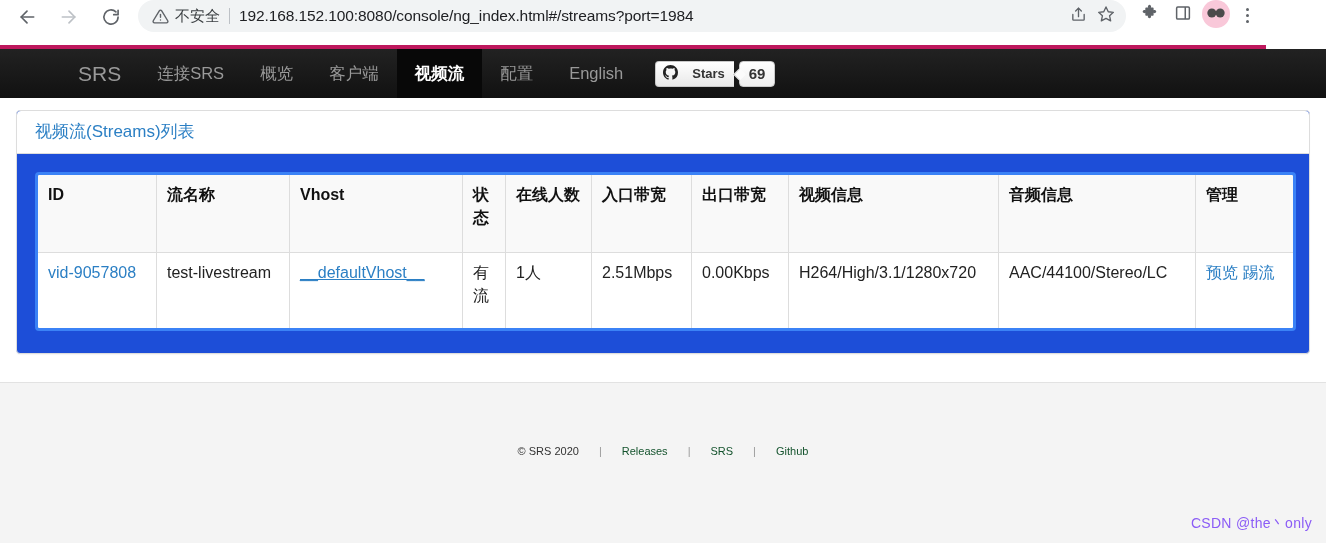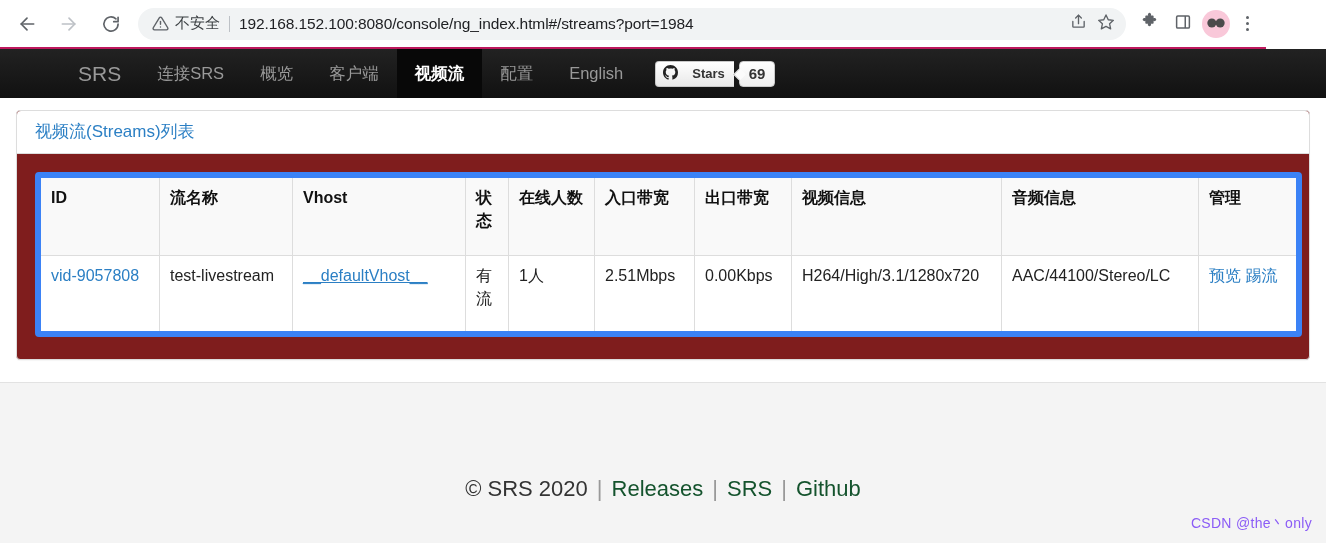--- a/index.html
+++ b/index.html
@@ -9,22 +9,22 @@
     overflow: hidden;
     background: #ffffff;
     font-family: "Liberation Sans", "DejaVu Sans", sans-serif;
   }
 
   
   .browser-bar {
     position: absolute; top: 0; left: 0;
     width: 1266px; height: 49px;
     background: #ffffff;
-    display: flex; align-items: center;
-    border-bottom: 2px solid #be185d;
+    display: flex; 
+    border-bottom: 4px solid #be185d;
   }
   .nav-btn {
     width: 34px; height: 34px;
     margin-left: 8px;
     display: flex; align-items: center; justify-content: center;
     border-radius: 50%;
     color: #5f6368;
     flex: 0 0 auto;
   }
   .nav-btn.first { margin-left: 10px; }
@@ -190,42 +190,42 @@
   
   .content {
     position: absolute; top: 98px; left: 0;
     width: 1326px; height: 284px;
     background: #ffffff;
     padding: 12px 16px 0 16px;
   }
   .panel {
     border: 1px solid #dddddd;
     border-radius: 4px;
-    background: #7f1d1d;
+    background: #1d4ed8;
     box-shadow: 0 1px 1px rgba(0,0,0,.04);
   }
   .panel-heading {
     padding: 10px 18px;
     border-bottom: 1px solid #dddddd;
     background: #ffffff;
     border-radius: 4px 4px 0 0;
   }
   .panel-title {
     font-size: 17px;
     color: #2b7fc4;
     line-height: 1.3;
   }
   .panel-body { padding: 18px 18px 22px 18px; }
 
   table.streams {
     border-collapse: separate;
     border-spacing: 0;
     width: 1255px;
     table-layout: fixed;
-    border: 6px solid #3b82f6;
+    border: 3px solid #3b82f6;
     border-radius: 4px;
     overflow: hidden;
   }
   table.streams th, table.streams td {
     border-right: 1px solid #dddddd;
     border-bottom: 1px solid #dddddd;
     padding: 8px 10px;
     vertical-align: top;
     font-size: 16px;
     line-height: 1.45;
@@ -250,24 +250,24 @@
 
   
   .footer {
     position: absolute; left: 0; top: 382px;
     width: 1326px; height: 161px;
     background: #f4f4f4;
     border-top: 1px solid #e2e2e2;
     display: flex; align-items: flex-start; justify-content: center;
   }
   .footer-inner {
-    margin-top: 93px;
-    font-size: 22px;
+    margin-top: 62px;
+    font-size: 11px;
     color: #333333;
-    display: flex; align-items: center; gap: 9px;
+    display: flex; align-items: center; gap: 20px;
     white-space: nowrap;
   }
   .footer-inner a { color: #14532d; text-decoration: none; }
   .footer-sep { color: #999999; }
 
   .watermark {
     position: absolute; right: 14px; bottom: 10px;
     font-size: 14px;
     color: #8b5cf6;
     letter-spacing: .3px;

